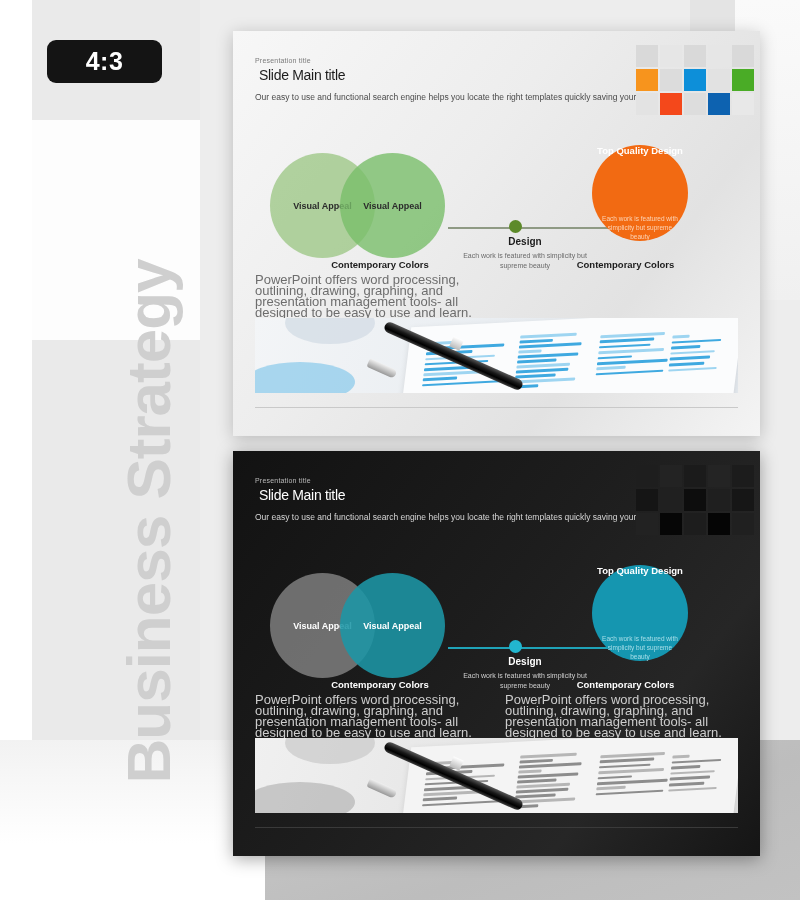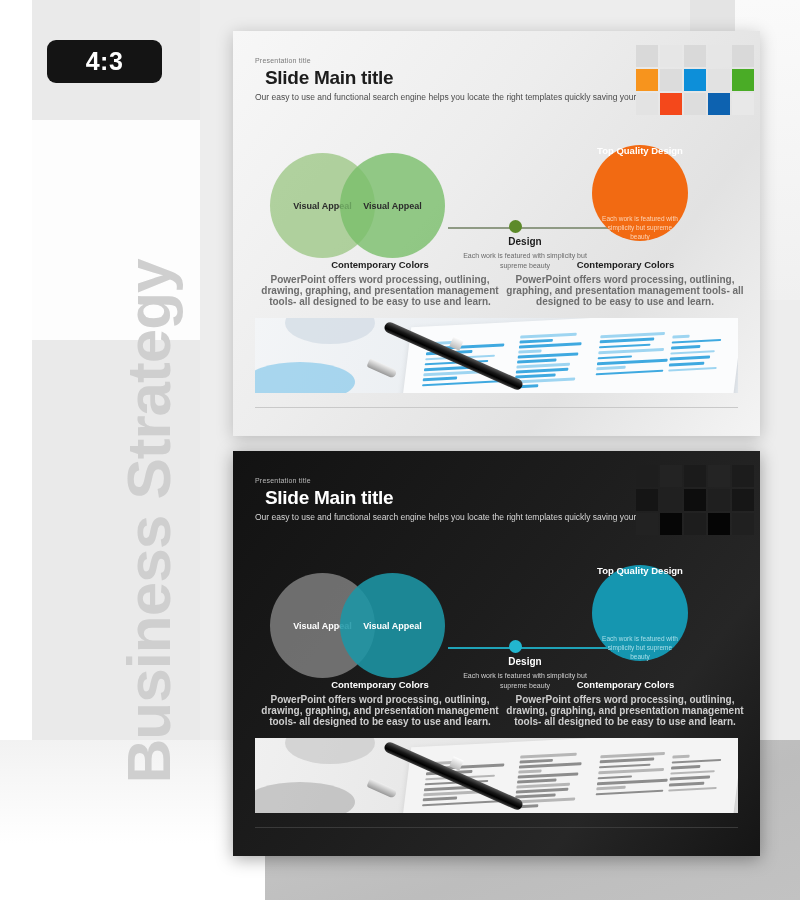--- a/index.html
+++ b/index.html
@@ -50,21 +50,21 @@
     box-shadow:0 3px 16px rgba(0,0,0,.22);
   }
   #slide-dark{
     left:233px;top:451px;width:527px;height:405px;
     background:linear-gradient(128deg,#121212 0%,#1d1d1d 45%,#262626 75%,#151515 100%);
     box-shadow:0 3px 16px rgba(0,0,0,.35);
   }
 
   
   .eyebrow{position:absolute;left:22px;top:26px;font-size:7px;letter-spacing:.2px;}
-  .slide-title{position:absolute;left:32px;top:36px;font-size:19px;font-weight:bold;letter-spacing:-.3px;}
+  .slide-title{position:absolute;left:26px;top:36px;font-size:14px;font-weight:normal;letter-spacing:-.3px;}
   .slide-sub{position:absolute;left:22px;top:60px;width:420px;font-size:8.5px;line-height:12px;}
   #slide-light .eyebrow{color:#7b7b7b;}
   #slide-light .slide-title{color:#1c1c1c;}
   #slide-light .slide-sub{color:#4a4a4a;}
   #slide-dark .eyebrow{color:#b9b9b9;}
   #slide-dark .slide-title{color:#ffffff;}
   #slide-dark .slide-sub{color:#d6d6d6;}
 
   
   .logo-grid{position:absolute;right:6px;top:14px;display:grid;
@@ -108,21 +108,21 @@
       display:flex;flex-direction:column;align-items:center;justify-content:space-between;text-align:center;}
   #slide-light .result-circle{background:#f26a12;}
   #slide-dark .result-circle{background:#1596b0;}
   .result-title{font-size:9.5px;font-weight:bold;color:#ffffff;line-height:12px;}
   .result-caption{margin-top:4px;font-size:6.5px;line-height:9px;width:80px;}
   #slide-light .result-caption{color:#fcd5b8;}
   #slide-dark .result-caption{color:#a9dfe9;}
 
   
   .col-heading{position:absolute;font-size:9.5px;font-weight:bold;text-align:center;}
-  .col-body{position:absolute;font-size:10px;line-height:11px;text-align:center;font-weight:bold;}
+  .col-body{position:absolute;font-size:13px;line-height:11px;text-align:left;}
   #slide-light .col-heading{color:#1c1c1c;}
   #slide-light .col-body{color:#6d6d6d;}
   #slide-dark .col-heading{color:#ffffff;}
   #slide-dark .col-body{color:#cdcdcd;}
   .col-heading.left{left:22px;top:228px;width:250px;}
   .col-body.left{left:22px;top:243px;width:250px;}
   .col-heading.right{left:275px;top:228px;width:235px;}
   .col-body.right{left:272px;top:243px;width:240px;}
 
   
@@ -205,21 +205,20 @@
   <div class="connector-caption">Each work is featured with simplicity but supreme beauty</div>
 
   <div class="result-circle">
     <div class="result-title">Top Quality Design</div>
     <div class="result-caption">Each work is featured with simplicity but supreme beauty</div>
   </div>
 
   <div class="col-heading left">Contemporary Colors</div>
   <div class="col-body left">PowerPoint offers word processing, outlining, drawing, graphing, and presentation management tools- all designed to be easy to use and learn.</div>
   <div class="col-heading right">Contemporary Colors</div>
-  <div class="col-body right">PowerPoint offers word processing, outlining, graphing, and presentation management tools- all designed to be easy to use and learn.</div>
 
   <div class="photo">
     <div class="photo-inner" id="photo-light" style="background: linear-gradient(110deg, rgb(243, 245, 247) 0%, rgb(234, 238, 242) 45%, rgb(228, 233, 238) 100%);">
         <div class="mug" style="background: rgba(214, 222, 230, 0.85);"></div>
         <div class="blue-disc" style="background: rgba(108, 190, 232, 0.55);"></div>
         <div class="paper" style="background: rgb(251, 252, 253); box-shadow: rgba(0, 0, 0, 0.1) 0px 2px 6px;">
           <div class="bar" style="left: 18px; top: 16px; width: 24.96px; background: rgb(158, 213, 241);"></div>
           <div class="bar" style="left: 18px; top: 21.2px; width: 76.9343px; background: rgb(63, 169, 224);"></div>
           <div class="bar" style="left: 18px; top: 26.4px; width: 45.6925px; background: rgb(63, 169, 224);"></div>
           <div class="bar" style="left: 18px; top: 31.6px; width: 68.6641px; background: rgb(158, 213, 241);"></div>

